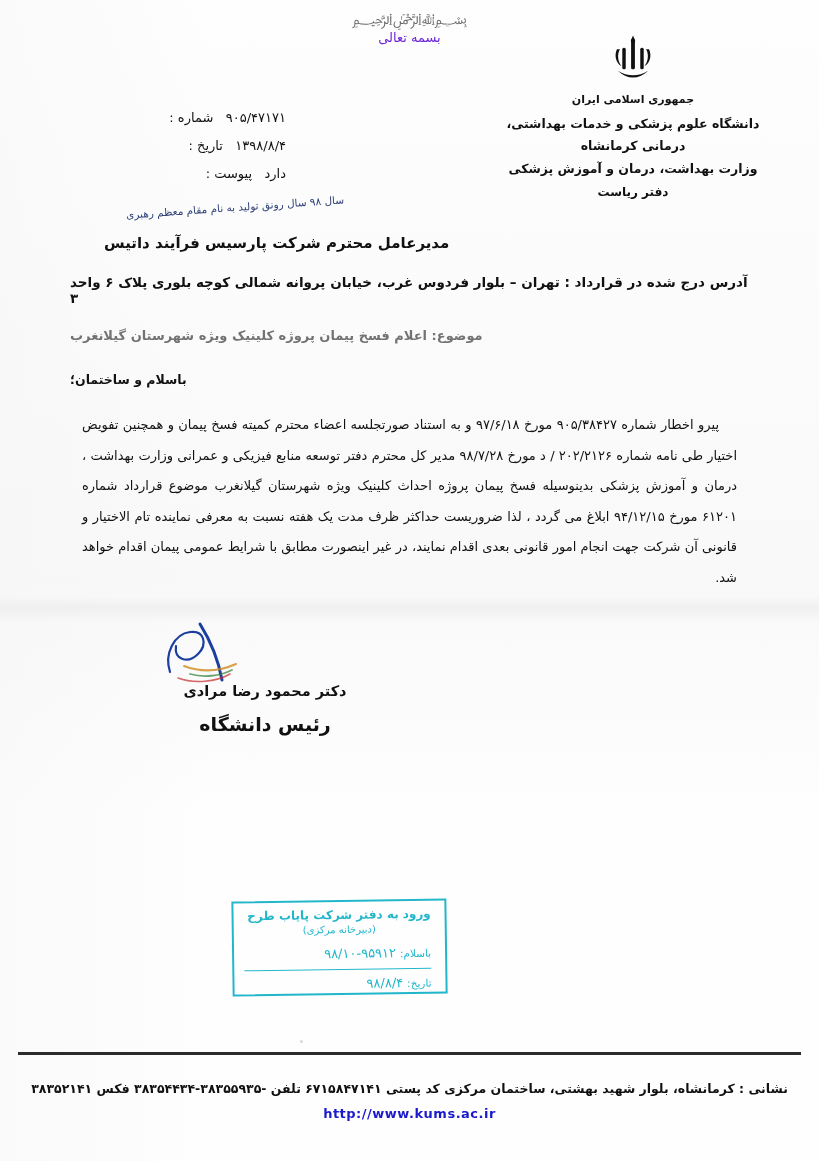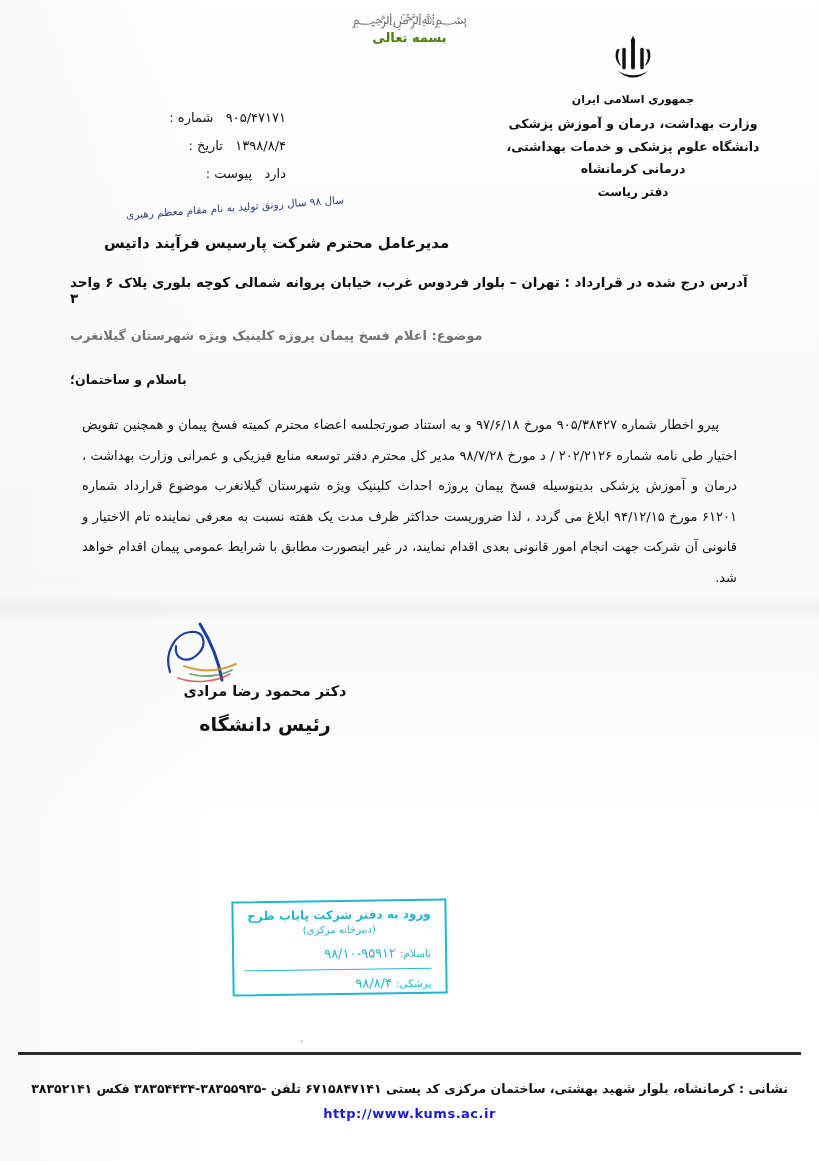--- a/index.html
+++ b/index.html
@@ -39,22 +39,22 @@
   }
 
   
   .besmeh {
     position: absolute;
     top: 30px;
     left: 0;
     right: 0;
     text-align: center;
     font-size: 13px;
-    font-weight: bold;
-    color: #4d7c0f;
+    font-weight: normal;
+    color: #6d28d9;
     letter-spacing: 0;
   }
   .besmeh-mark {
     position: absolute;
     top: 8px;
     left: 0;
     right: 0;
     text-align: center;
     font-size: 15px;
     color: #6b6b6b;
@@ -303,22 +303,22 @@
         <rect x="27.5" y="6" width="5" height="40" rx="2"></rect>
         <path d="M30 2 L33 9 L30 14 L27 9 Z"></path>
         <path d="M13 20 c-4 6 -3 16 2 22 c-7 -3 -10 -14 -6 -22 z"></path>
         <path d="M47 20 c4 6 3 16 -2 22 c7 -3 10 -14 6 -22 z"></path>
         <rect x="16" y="18" width="4.5" height="28" rx="2"></rect>
         <rect x="39.5" y="18" width="4.5" height="28" rx="2"></rect>
         <path d="M10 48 q20 12 40 0 q-20 18 -40 0 z"></path>
       </g>
     </svg>
     <div class="lh-org">جمهوری اسلامی ایران</div>
+    <div class="lh-line">دانشگاه علوم پزشکی و خدمات بهداشتی، درمانی کرمانشاه</div>
     <div class="lh-line">وزارت بهداشت، درمان و آموزش پزشکی</div>
-    <div class="lh-line">دانشگاه علوم پزشکی و خدمات بهداشتی، درمانی کرمانشاه</div>
     <div class="lh-sub">دفتر ریاست</div>
   </div>
 
   <div class="meta">
     <div class="meta-row">
       <span class="meta-value">۹۰۵/۴۷۱۷۱</span>
       &nbsp;
       <span class="meta-label">شماره :</span>
     </div>
     <div class="meta-row">
@@ -360,21 +360,21 @@
   <div class="stamp">
     <div class="stamp-title">ورود به دفتر شرکت پایاب طرح</div>
     <div class="stamp-sub">(دبیرخانه مرکزی)</div>
     <div class="stamp-rows">
       <div class="stamp-row">
         <span class="lbl">باسلام:</span>
         <span class="val">۹۵۹۱۲-۹۸/۱۰</span>
       </div>
       <hr class="stamp-hr">
       <div class="stamp-row">
-        <span class="lbl">پزشکی:</span>
+        <span class="lbl">تاریخ:</span>
         <span class="val">۹۸/۸/۴</span>
       </div>
     </div>
   </div>
 
   <div class="footer-rule"></div>
   <div class="footer">
     <div>نشانی : کرمانشاه، بلوار شهید بهشتی، ساختمان مرکزی کد پستی ۶۷۱۵۸۴۷۱۴۱  تلفن -۳۸۳۵۵۹۳۵-۳۸۳۵۴۴۳۴ فکس ۳۸۳۵۲۱۴۱</div>
     <div class="footer-url" dir="ltr">http://www.kums.ac.ir</div>
   </div>

